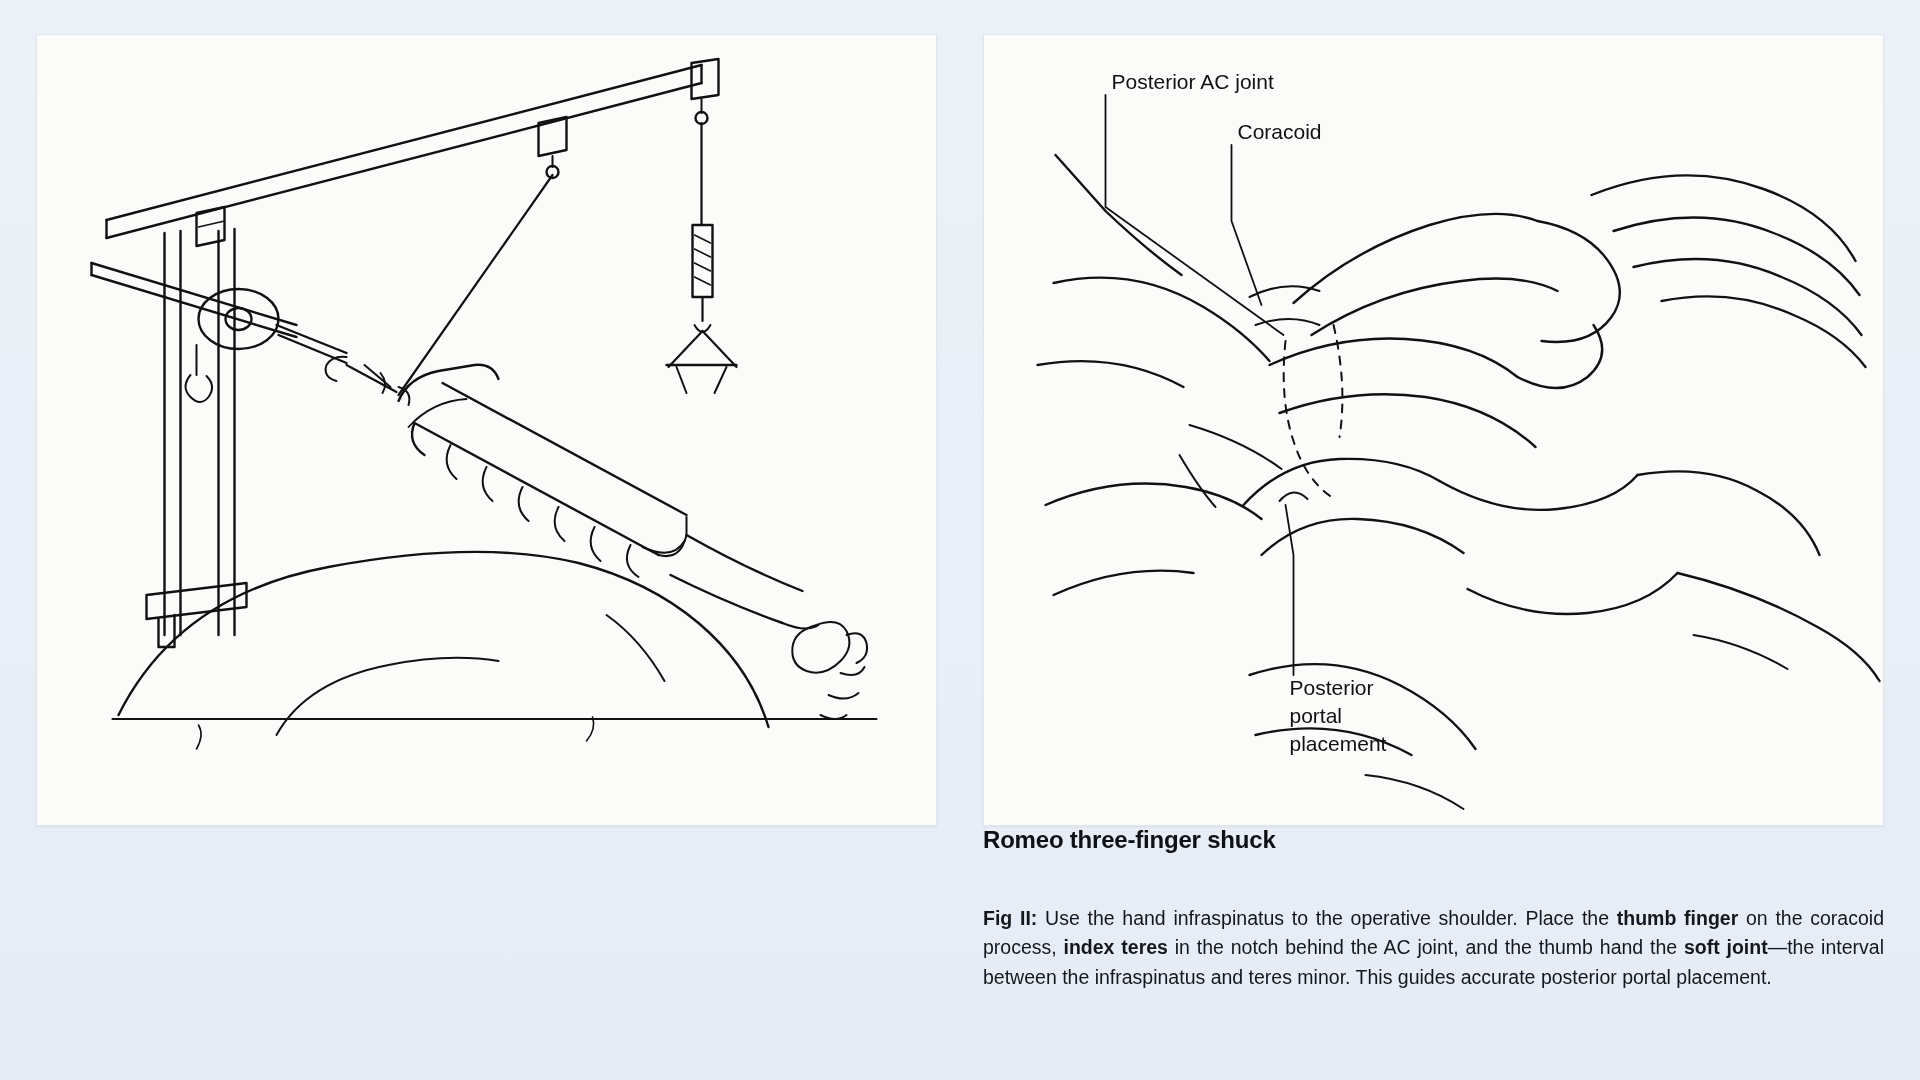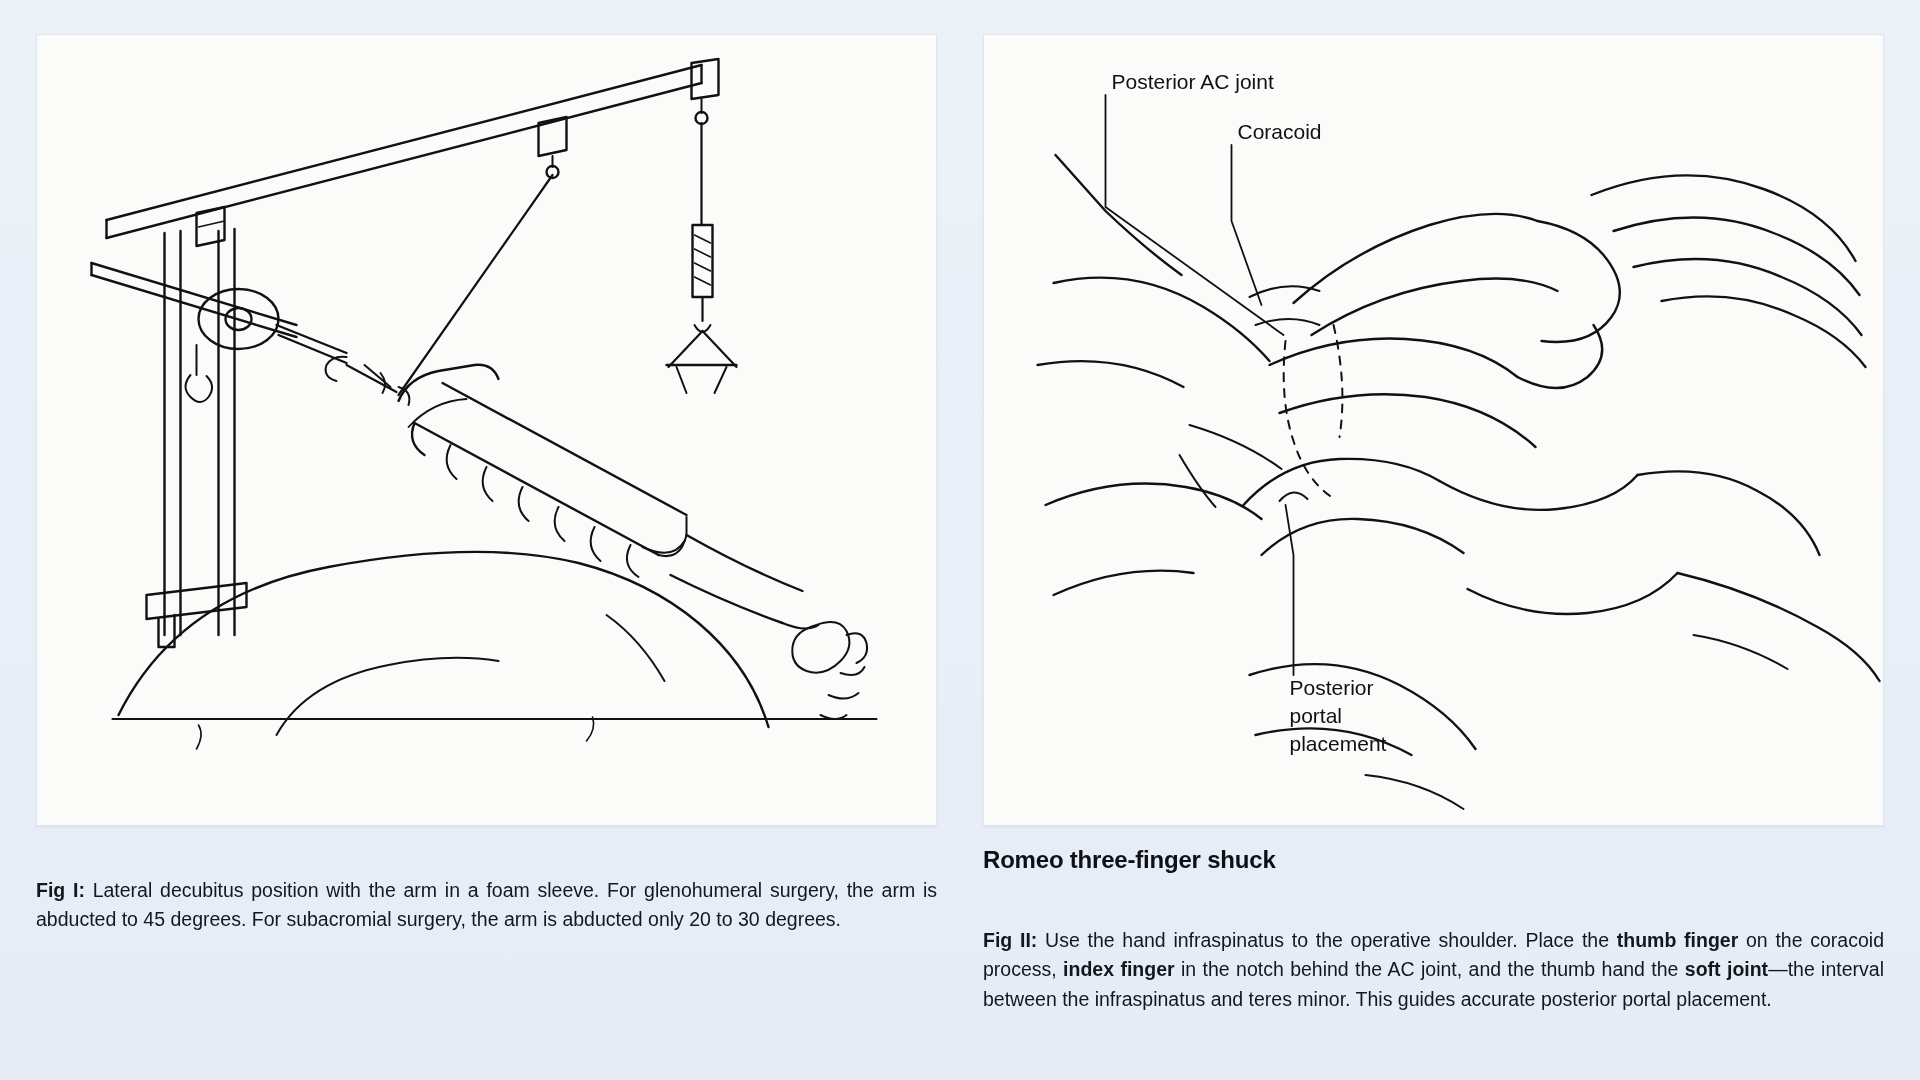--- a/index.html
+++ b/index.html
@@ -18,21 +18,20 @@
     background: linear-gradient(180deg, #edf1f8 0%, #e6ecf6 100%);
     box-sizing: border-box;
     padding: 34px 36px;
     display: flex;
     gap: 46px;
   }
   .panel {
     flex: 1 1 0;
     display: flex;
     flex-direction: column;
-    gap: 20px;
   }
   .figure-box {
     background: #fbfbfa;
     border: 1px solid #e2e6ee;
     box-shadow: 0 1px 2px rgba(40,60,90,0.07);
     position: relative;
     overflow: hidden;
   }
   .figure-box.left { height: 790px; }
   .figure-box.right { height: 790px; }
@@ -45,21 +44,21 @@
     text-align: justify;
   }
   .caption.right { text-align: justify; }
   .caption b, .caption strong { font-weight: bold; }
 
   .caption-title {
     font-size: 24px;
     font-weight: bold;
     color: #0d1014;
     letter-spacing: -0.2px;
-    margin-bottom: 2px;
+    margin-bottom: 20px;
   }
 
   svg { display: block; }
 
   .lbl {
     font-family: "Liberation Sans", sans-serif;
     font-size: 21px;
     fill: #111;
   }
 </style>
@@ -161,23 +160,20 @@
           <path d="M230 700 q30 -54 112 -70 q60 -12 110 -4" stroke-width="2"></path>
           <path d="M560 580 q34 24 58 66" stroke-width="2"></path>
           <path d="M66 684 L830 684" stroke-width="2.2"></path>
 
           <path d="M150 714 q8 -14 2 -24" stroke-width="1.6"></path>
           <path d="M540 706 q10 -12 6 -24" stroke-width="1.6"></path>
         </g>
       </svg>
     </div>
 
-    <div class="caption">
-      <b>Fig I:</b><span> Lateral decubitus position with the arm in a foam sleeve. For glenohumeral surgery, the arm is abducted to 45 degrees. For subacromial surgery, the arm is abducted only 20 to 30 degrees.</span>
-    </div>
   </div>
 
   <div class="panel">
     <div class="figure-box right">
       <svg viewBox="0 0 880 790" width="100%" height="100%" preserveAspectRatio="xMidYMid meet">
         <g fill="none" stroke="#111" stroke-width="2.4" stroke-linejoin="round" stroke-linecap="round">
 
           <path d="M112 60 L112 172 L290 300" stroke-width="1.8"></path>
           <path d="M238 110 L238 186 L268 270" stroke-width="1.8"></path>
           <path d="M300 640 L300 520 L292 470" stroke-width="1.8"></path>
@@ -229,17 +225,17 @@
         <text class="lbl" x="118" y="54">Posterior AC joint</text>
         <text class="lbl" x="244" y="104">Coracoid</text>
         <text class="lbl" x="296" y="660">Posterior</text>
         <text class="lbl" x="296" y="688">portal</text>
         <text class="lbl" x="296" y="716">placement</text>
       </svg>
     </div>
 
     <div class="caption-title">Romeo three-finger shuck</div>
     <div class="caption right">
-      <b>Fig II:</b><span> Use the hand infraspinatus to the operative shoulder. Place the </span><b>thumb finger</b><span> on the coracoid process, </span><b>index finger</b><span> in the notch behind the AC joint, and the thumb hand the </span><b>soft joint</b><span>—the interval between the infraspinatus and teres minor. This guides accurate posterior portal placement.</span>
+      <b>Fig II:</b><span> Use the hand infraspinatus to the operative shoulder. Place the </span><b>thumb finger</b><span> on the coracoid process, </span><b>index teres</b><span> in the notch behind the AC joint, and the thumb hand the </span><b>soft joint</b><span>—the interval between the infraspinatus and teres minor. This guides accurate posterior portal placement.</span>
     </div>
   </div>
 
 </div>
 
 </body></html>

